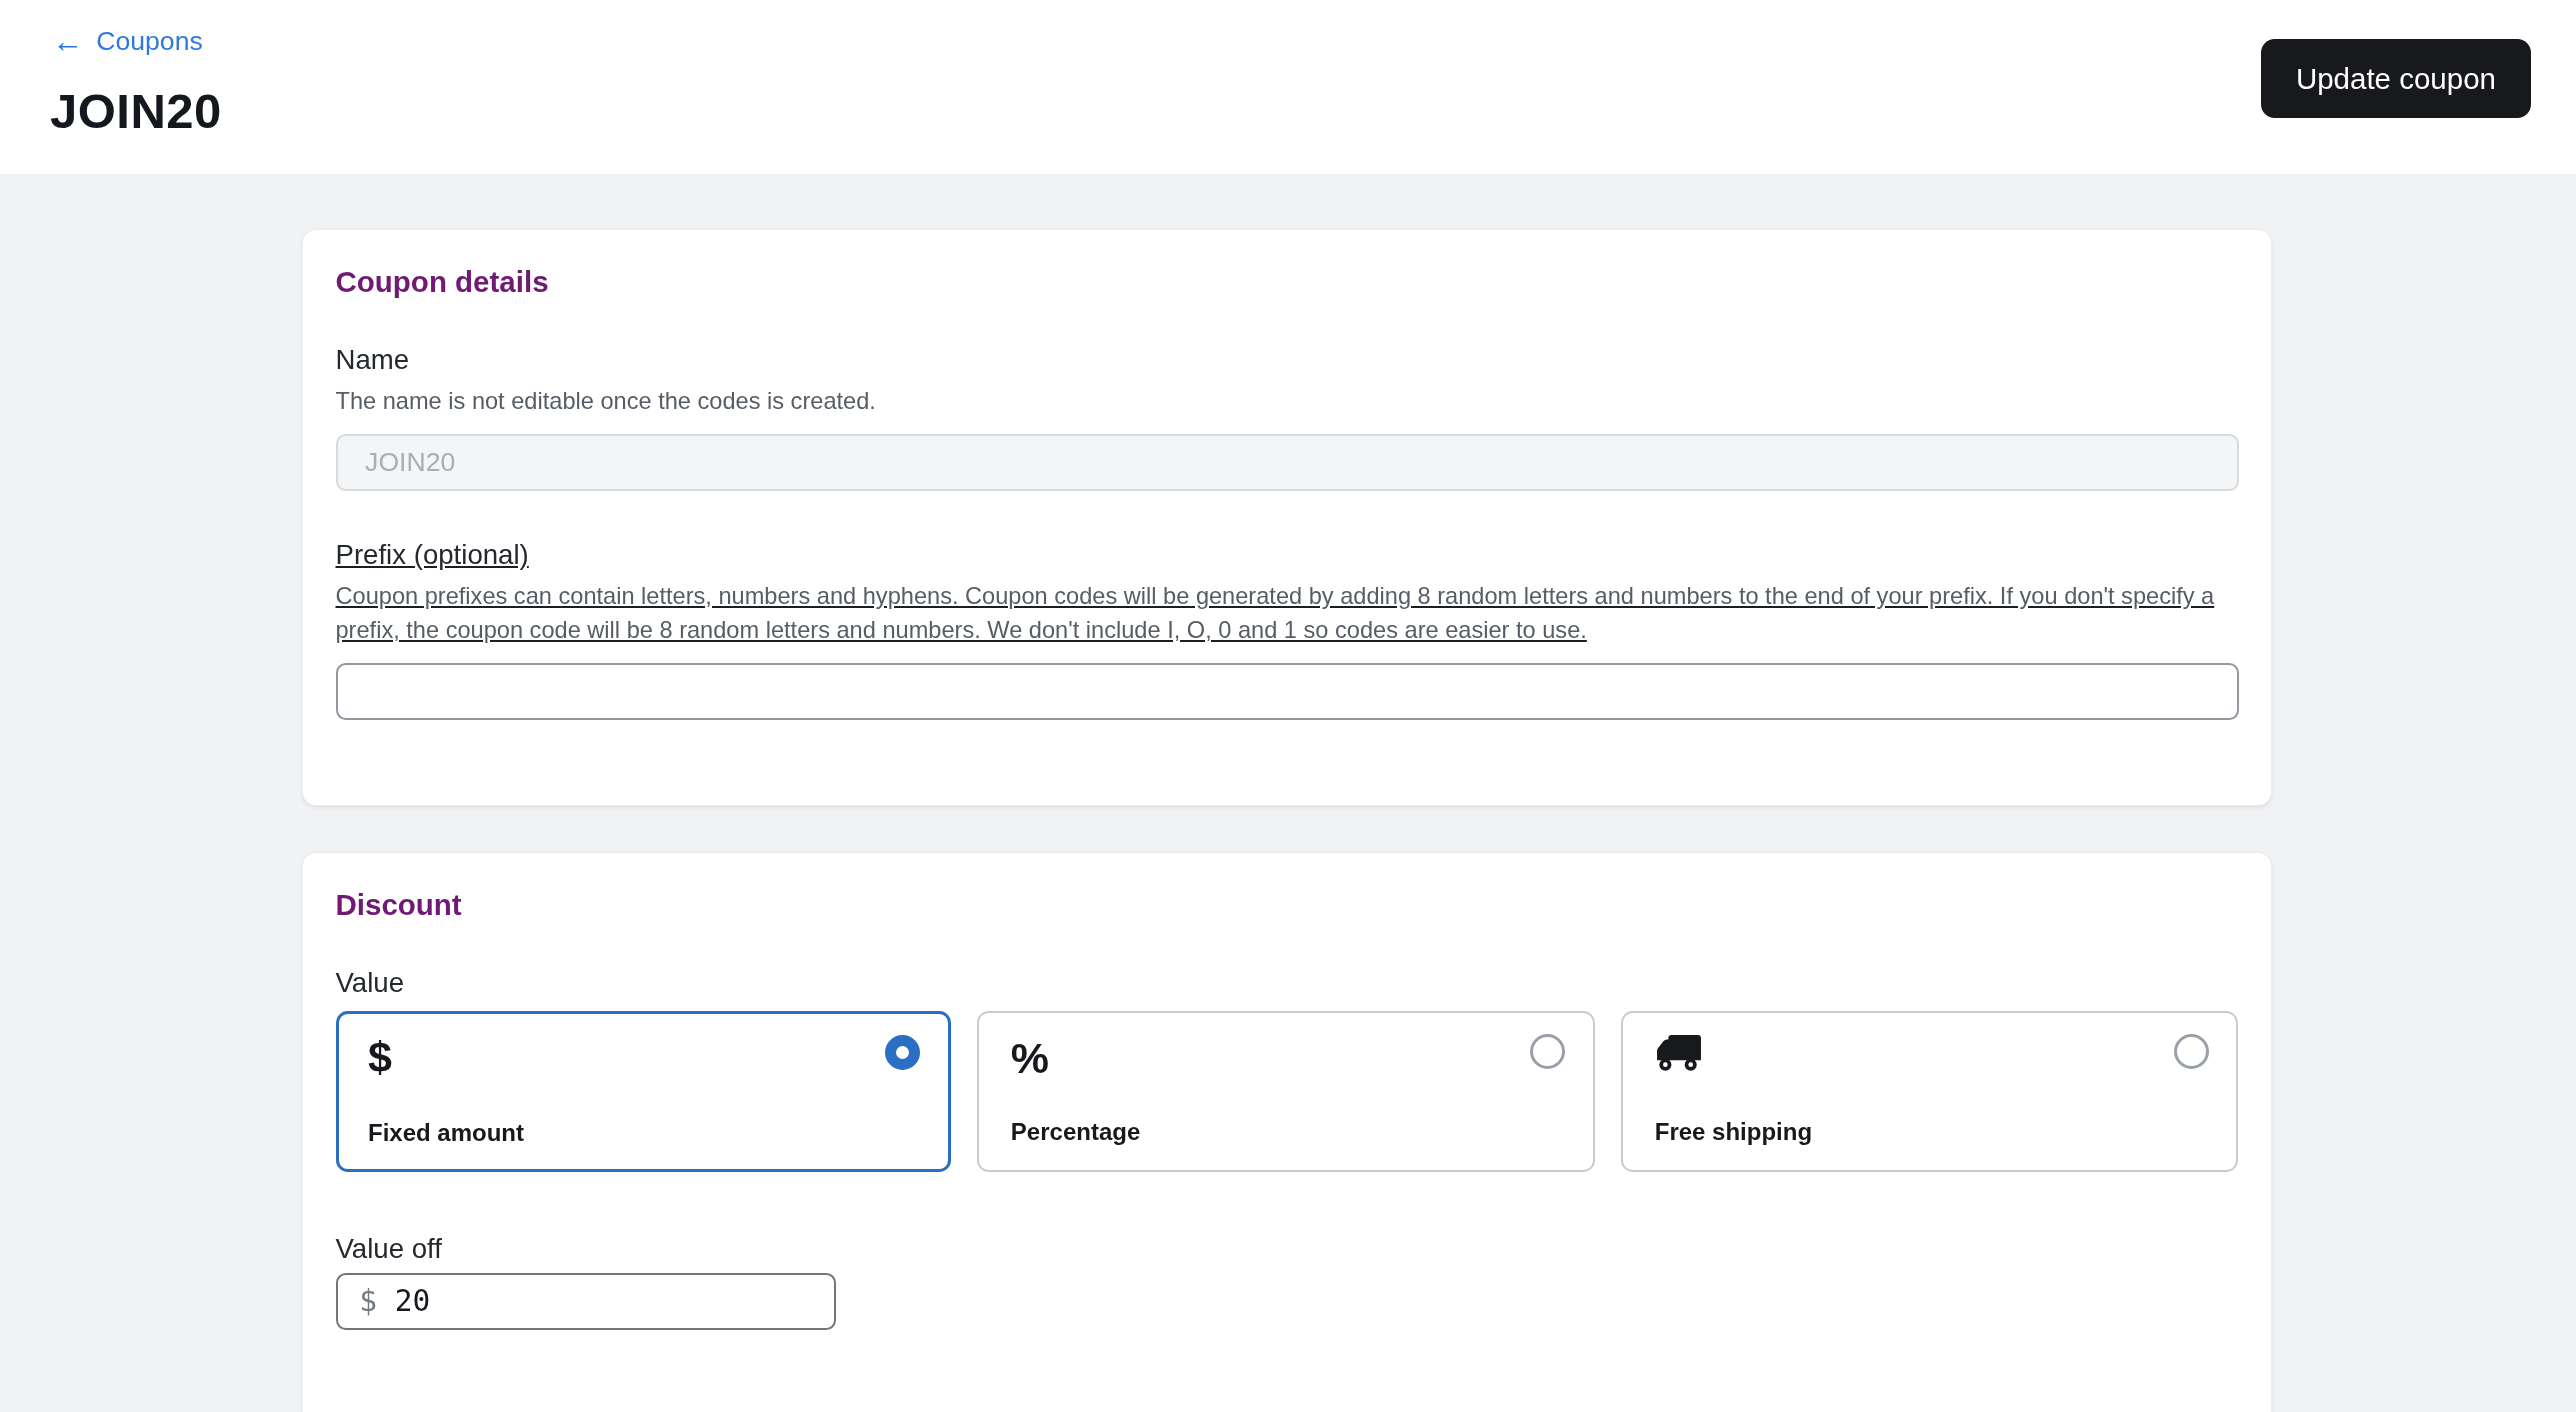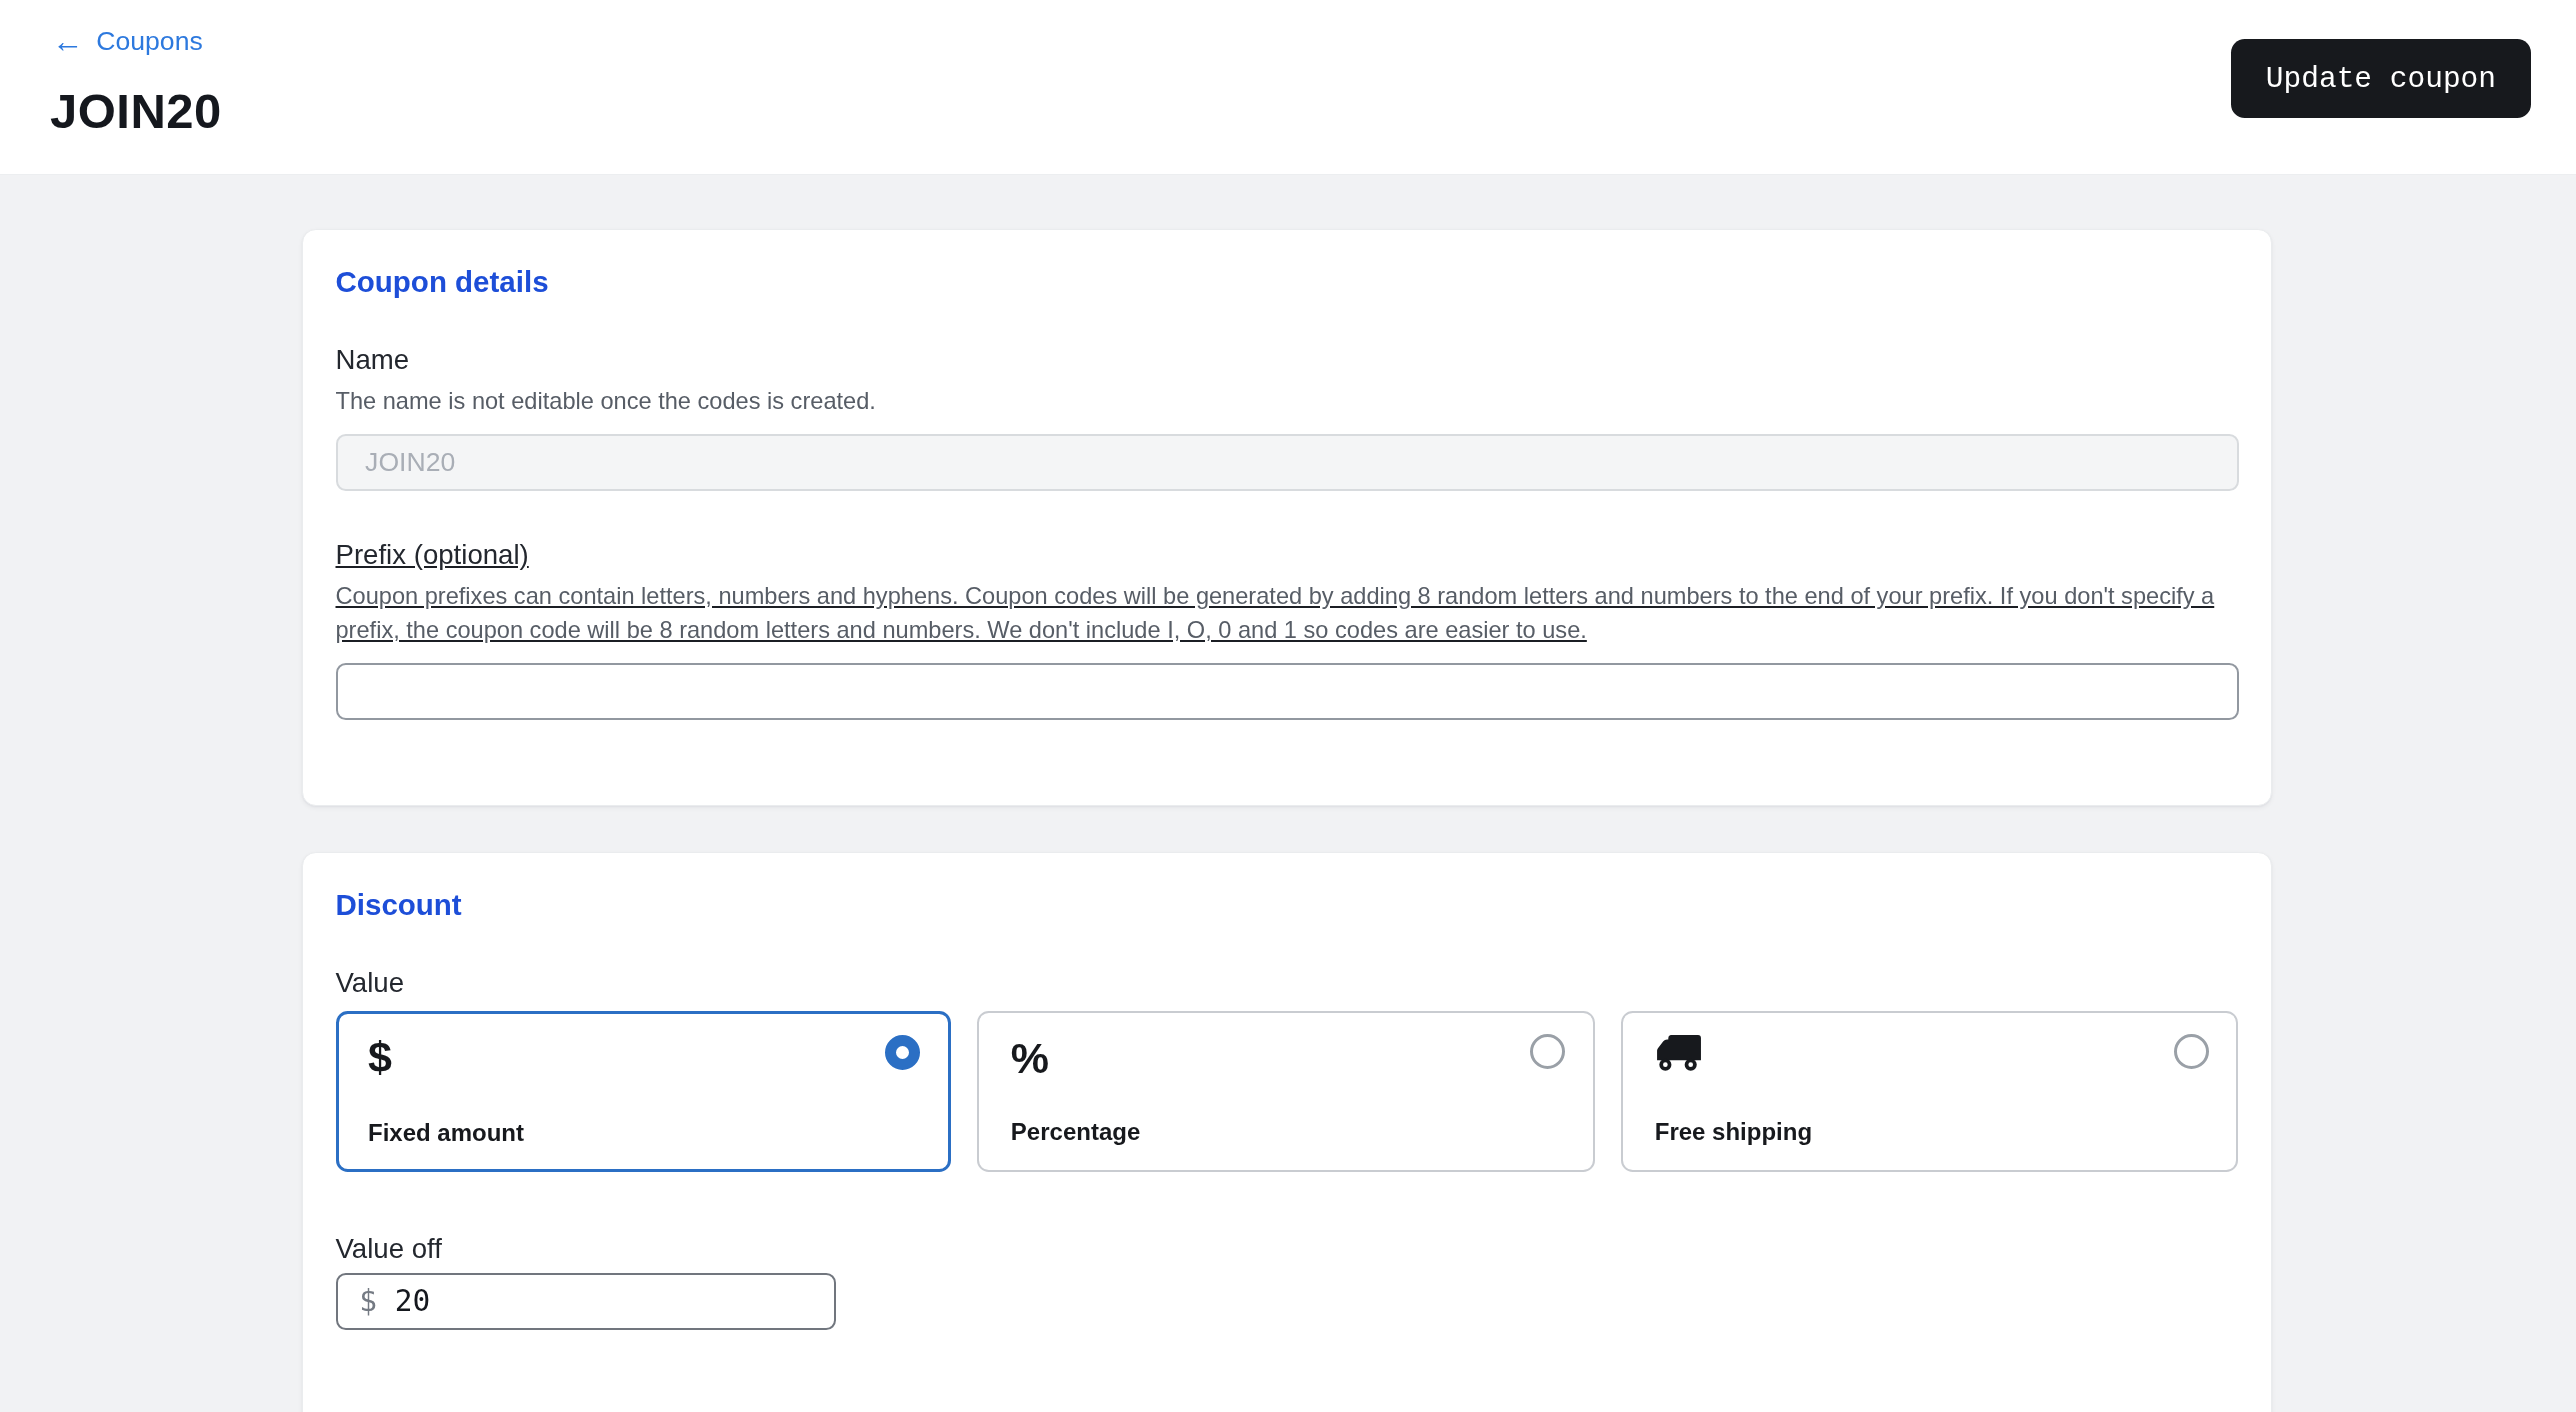--- a/index.html
+++ b/index.html
@@ -38,42 +38,42 @@
   .page-title{
     position:absolute;left:50px;top:83px;
     font-size:49px;font-weight:700;letter-spacing:0.5px;
     color:#15181e;
   }
   .update-btn{
     position:absolute;right:45px;top:39px;
     height:79px;padding:0 35px;
     background:var(--button-bg);color:#fff;
     border:none;border-radius:13.8px;
-    font-family:Liberation Mono, monospace;
+    font-family:Liberation Sans, sans-serif;
     font-size:29.5px;font-weight:500;
     cursor:pointer;
   }
   
   .main{padding-top:54px;}
   .card{
     width:1970px;
     margin-left:302px;
     background:var(--card-bg);
     border:1px solid #eaecee;
     border-radius:13.8px;
     box-shadow:0 2px 4.9px rgba(16,24,40,.05), 0 1px 2px rgba(16,24,40,.04);
     padding:35px 33px 85px 32.5px;
   }
   .card + .card{margin-top:46px;}
   .card-discount{
     height:650px;
     padding-bottom:0;
   }
   .card-heading{
-    font-size:29.5px;font-weight:700;color:#1d4ed8;
+    font-size:29.5px;font-weight:700;color:#701a75;
     margin-bottom:45px;
   }
   .field-label{
     display:block;
     font-size:27.6px;color:var(--text-label);
     margin-bottom:7.9px;
   }
   .help-text{
     font-size:23.6px;line-height:1.45;color:var(--text-help);
     margin-bottom:15.8px;

